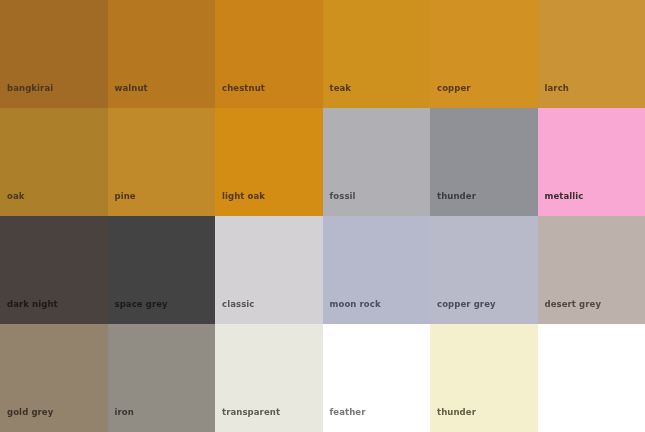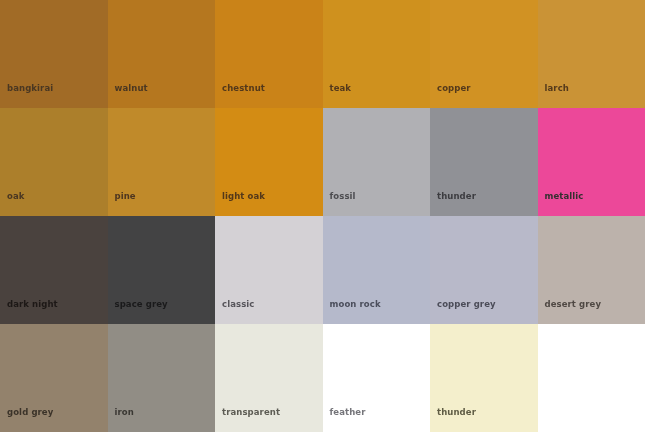--- a/index.html
+++ b/index.html
@@ -68,21 +68,21 @@
     </div>
     <div class="swatch" style="background: rgb(211, 140, 20);">
       <span class="swatch-label" style="color: rgb(83, 56, 26);">light oak</span>
     </div>
     <div class="swatch" style="background: rgb(176, 176, 180);">
       <span class="swatch-label" style="color: rgb(76, 76, 80); margin-top: 12px;">fossil</span>
     </div>
     <div class="swatch" style="background: rgb(144, 145, 150);">
       <span class="swatch-label" style="color: rgb(60, 60, 64);">thunder</span>
     </div>
-    <div class="swatch" style="background: #ec4899;">
+    <div class="swatch" style="background: #f9a8d4;">
       <span class="swatch-label" style="color: rgb(52, 48, 48);">metallic</span>
     </div>
     <div class="swatch" style="background: rgb(74, 66, 62);">
       <span class="swatch-label" style="color: rgb(29, 24, 22);">dark night</span>
     </div>
     <div class="swatch" style="background: rgb(67, 67, 68); text-decoration: underline;">
       <span class="swatch-label" style="color: rgb(26, 26, 27);">space grey</span>
     </div>
     <div class="swatch" style="background: rgb(212, 209, 213); padding-left: 48px;">
       <span class="swatch-label" style="color: rgb(86, 84, 90);">classic</span>

